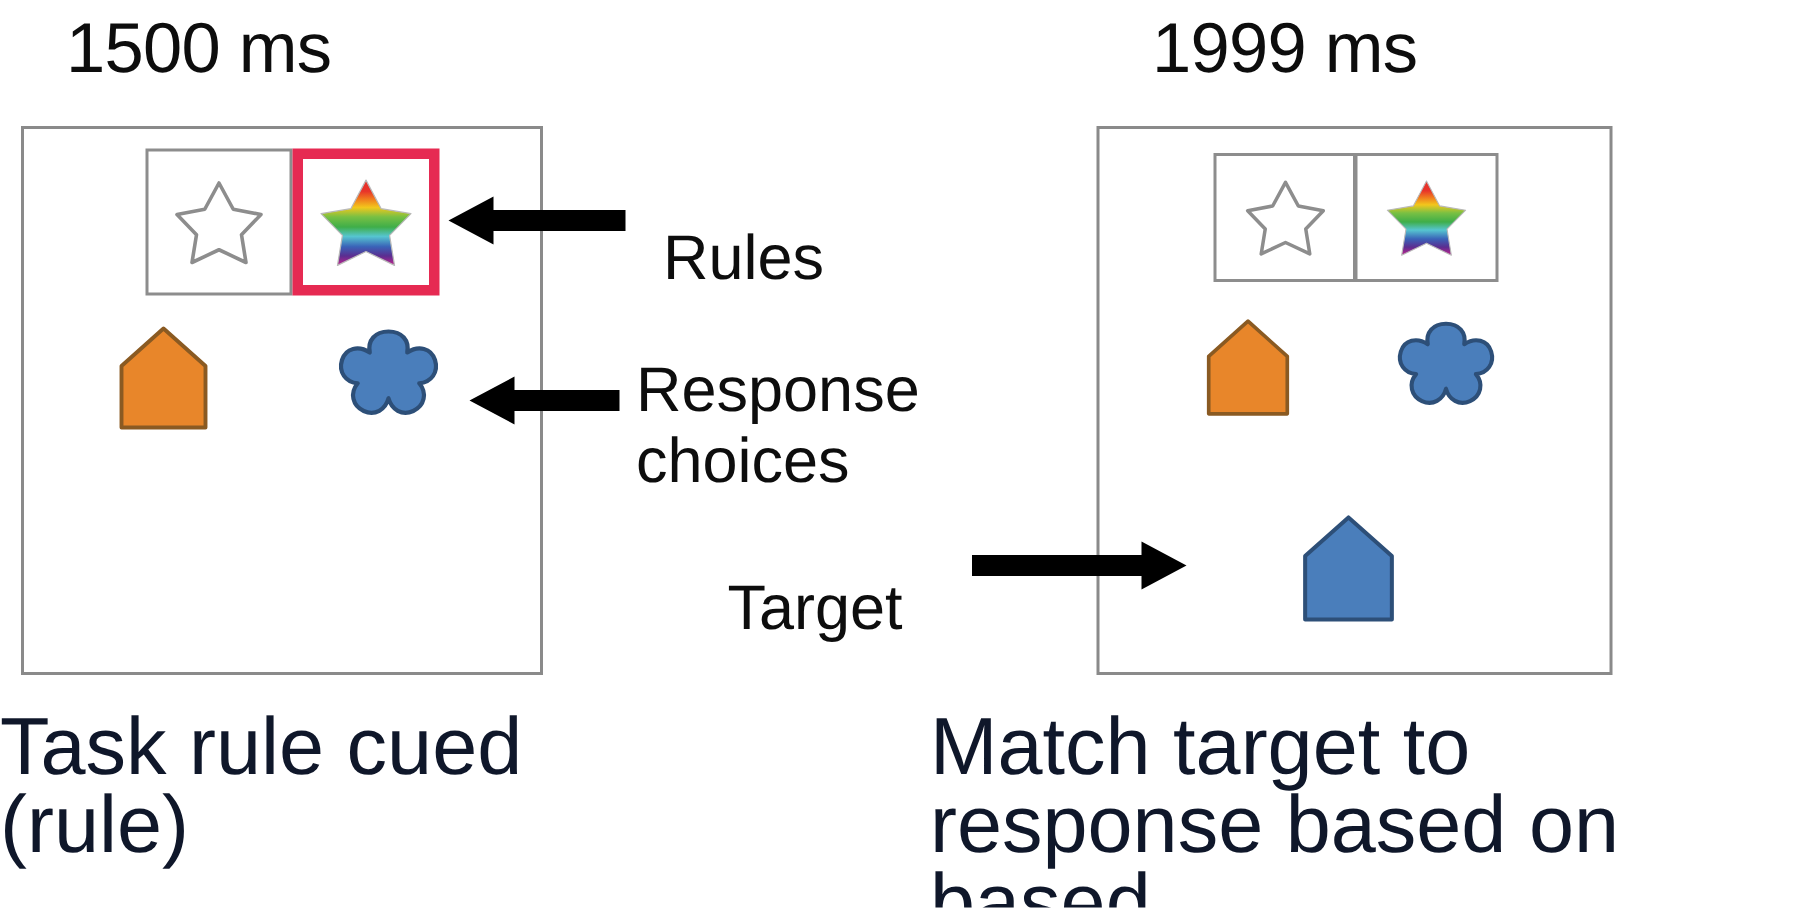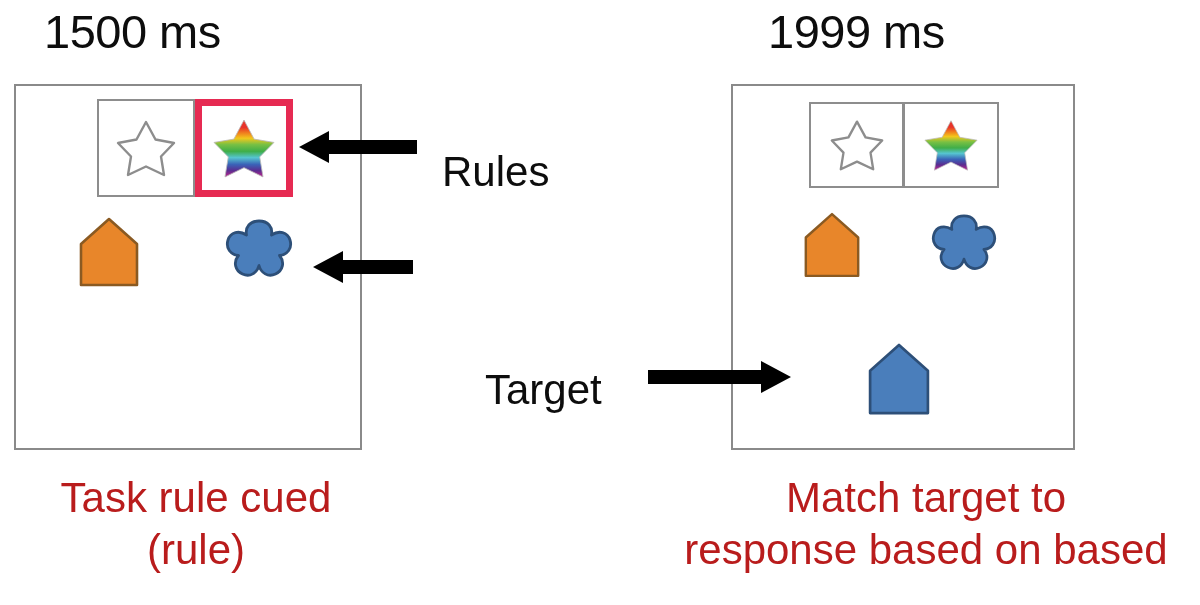--- a/index.html
+++ b/index.html
@@ -69,26 +69,26 @@
   #arrow-target{left:648px;top:359px;}
 
   
   .annot{
     position:absolute;font-size:42px;line-height:47px;
     color:#0d0d0d;white-space:nowrap;margin-top:24px;
   }
   #label-rules{left:442px;top:124px;}
   #label-response{left:424px;top:212px;}
   #label-response .l2{display:block;}
-  #label-target{left:485px;top:342px;}
+  #label-target{left:485px;top:357px;}
 
   
   .caption{
-    position:absolute;font-size:42px;line-height:52px;
-    color:#b91c1c;text-align:center;
+    position:absolute;font-size:54px;line-height:52px;
+    color:#0f172a;text-align:left;
   }
   #caption-left{left:0px;top:472px;width:392px;}
   #caption-right{left:620px;top:472px;width:612px;}
   .caption .l2{display:block;}
 </style>
 </head>
 <body>
 
 <div class="stage">
 
@@ -233,20 +233,24 @@
   <div class="arrow" id="arrow-target">
     <svg width="143" height="36" viewBox="0 0 143 36" aria-hidden="true">
       <path d="M143 18 L113 2 L113 11 L0 11 L0 25 L113 25 L113 34 Z" fill="#000000"></path>
     </svg>
   </div>
 
   <div class="annot" id="label-rules">
     <span>Rules</span>
   </div>
 
+  <div class="annot" id="label-response">
+    <span>Response</span>
+    <span class="l2">choices</span>
+  </div>
 
   <div class="annot" id="label-target">
     <span>Target</span>
   </div>
 
   <div class="caption" id="caption-left">
     <span>Task rule cued</span>
     <span class="l2">(rule)</span>
   </div>
 

